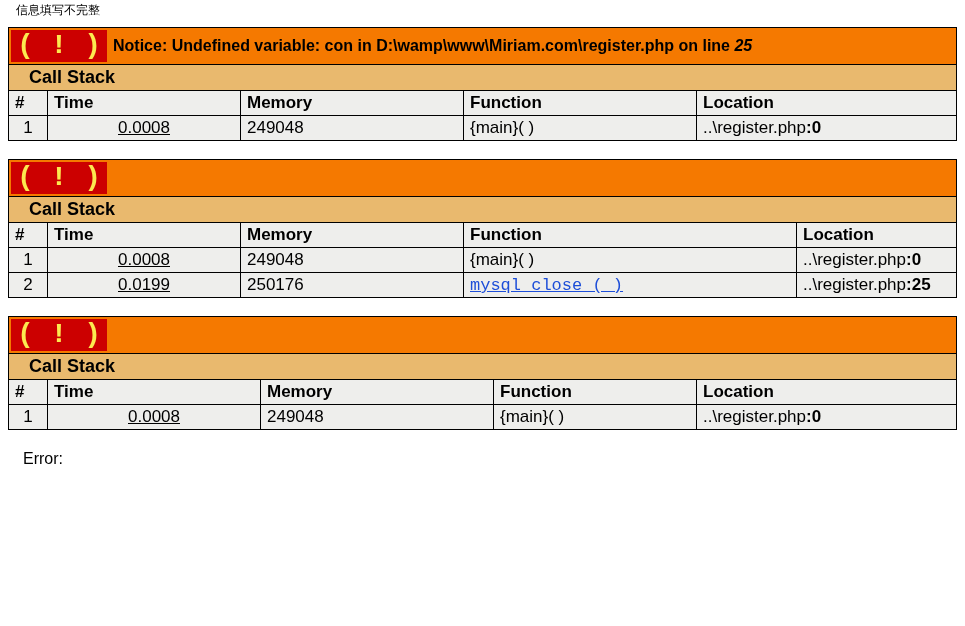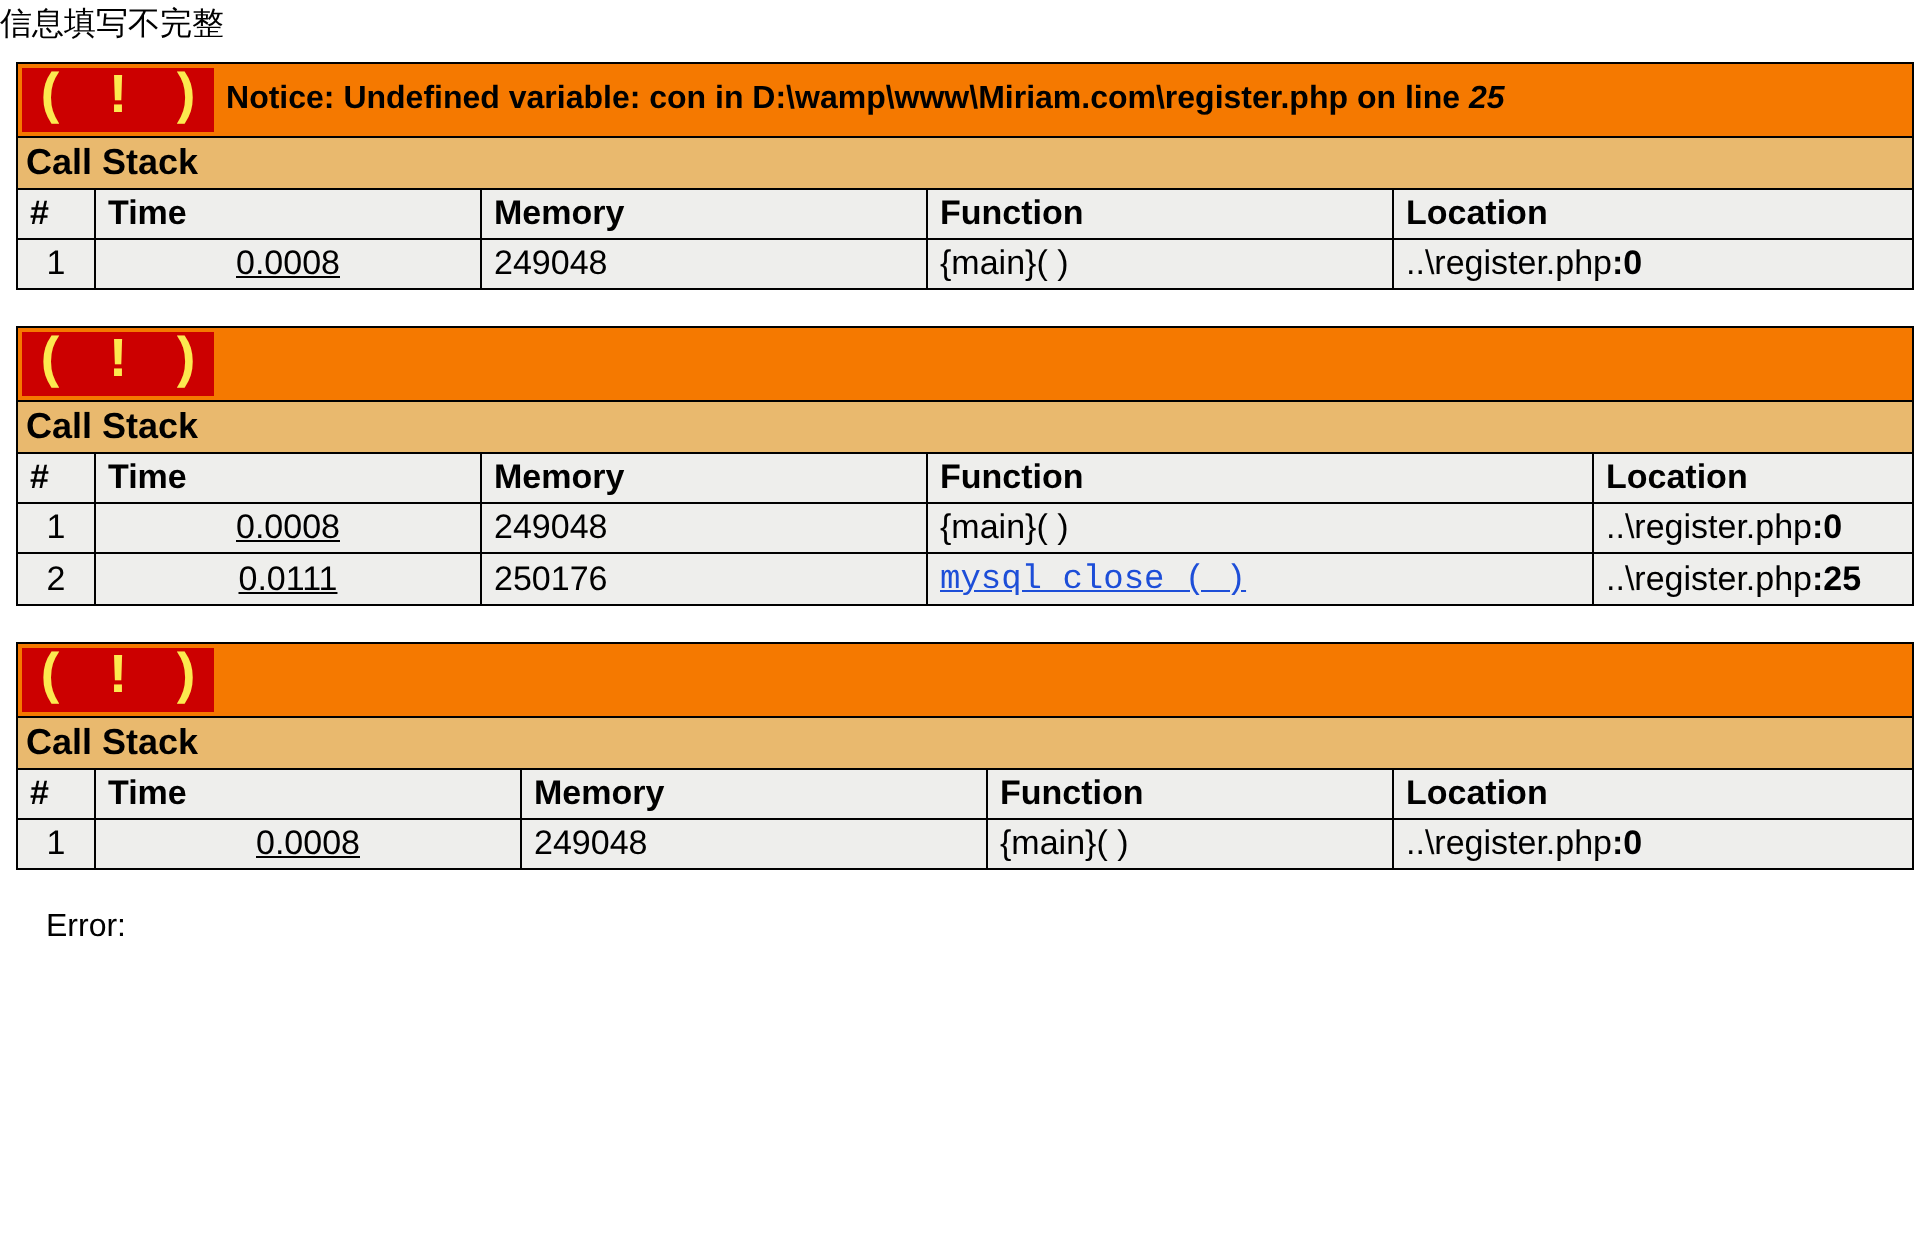--- a/index.html
+++ b/index.html
@@ -5,22 +5,22 @@
   body {
     margin: 0;
     padding: 0;
     font-family: "Segoe UI", Arial, sans-serif;
     font-size: 16px;
     background: #fff;
     color: #000;
     width: 965px;
   }
   .top-msg {
-    font-size: 16px;
-    padding: 2px 4px 2px 0;
+    font-size: 12px;
+    padding: 2px 4px 2px 16px;
   }
   .err-block {
     margin: 6px 8px 18px 8px;
     border: 1px solid #000;
     font-size: 16px;
   }
   .err-header {
     background: #f57900;
     border-bottom: 1px solid #000;
     padding: 2px 2px;
@@ -49,21 +49,21 @@
   .err-text .line-num {
     font-style: italic;
     font-weight: bold;
     text-align: center;
   }
   .callstack-title {
     background: #eeeeec;
     border-bottom: 1px solid #000;
     font-weight: bold;
     font-size: 18px;
-    padding: 2px 4px;
+    padding: 2px 20px;
     color: #000;
     background: #e9b96e;
   }
   .stack-table {
     width: 100%;
     border-collapse: collapse;
   }
   .stack-table th {
     background: #eeeeec;
     border: 1px solid #000;
@@ -160,21 +160,21 @@
         <tbody>
           <tr>
             <td class="col-num">1</td>
             <td class="col-time">0.0008</td>
             <td class="col-mem">249048</td>
             <td>{main}( )</td>
             <td>..\register.php<span class="loc-line">:0</span></td>
           </tr>
           <tr>
             <td class="col-num">2</td>
-            <td class="col-time">0.0111</td>
+            <td class="col-time">0.0199</td>
             <td class="col-mem">250176</td>
             <td><span class="func-link">mysql_close ( )</span></td>
             <td>..\register.php<span class="loc-line">:25</span></td>
           </tr>
         </tbody>
       </table>
     </div>
     <div class="err-block">
       <div class="err-header">
         <span class="err-icon">( ! )</span>

